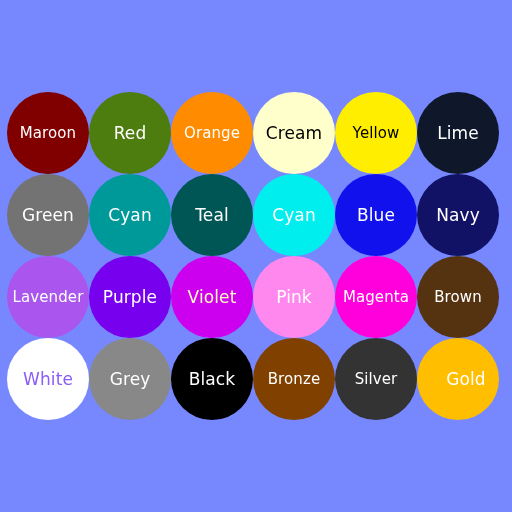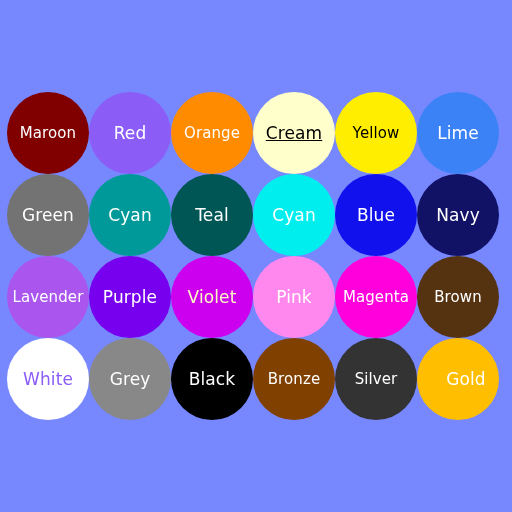--- a/index.html
+++ b/index.html
@@ -64,41 +64,41 @@
 <body>
 
 <div id="swatch-board" style="background: rgb(119, 136, 255);">
   <div id="swatch-grid">
       <div class="swatch-cell">
         <div class="swatch-circle" style="background: rgb(128, 0, 0);">
           <span class="swatch-label size-medium" style="color: rgb(255, 255, 255);">Maroon</span>
         </div>
       </div>
       <div class="swatch-cell">
-        <div class="swatch-circle" style="background: #8b5cf6;">
+        <div class="swatch-circle" style="background: #4d7c0f;">
           <span class="swatch-label " style="color: rgb(255, 255, 255);">Red</span>
         </div>
       </div>
       <div class="swatch-cell">
         <div class="swatch-circle" style="background: rgb(255, 140, 0);">
           <span class="swatch-label size-medium" style="color: rgb(255, 255, 255);">Orange</span>
         </div>
       </div>
       <div class="swatch-cell">
-        <div class="swatch-circle" style="background: rgb(255, 255, 204); text-decoration: underline;">
+        <div class="swatch-circle" style="background: rgb(255, 255, 204);">
           <span class="swatch-label " style="color: rgb(0, 0, 0);">Cream</span>
         </div>
       </div>
       <div class="swatch-cell">
         <div class="swatch-circle" style="background: rgb(255, 238, 0);">
           <span class="swatch-label size-medium" style="color: rgb(0, 0, 0);">Yellow</span>
         </div>
       </div>
       <div class="swatch-cell">
-        <div class="swatch-circle" style="background: #3b82f6;">
+        <div class="swatch-circle" style="background: #0f172a;">
           <span class="swatch-label " style="color: rgb(255, 255, 255);">Lime</span>
         </div>
       </div>
       <div class="swatch-cell">
         <div class="swatch-circle" style="background: #737373;">
           <span class="swatch-label " style="color: rgb(255, 255, 255);">Green</span>
         </div>
       </div>
       <div class="swatch-cell">
         <div class="swatch-circle" style="background: rgb(0, 153, 153);">

